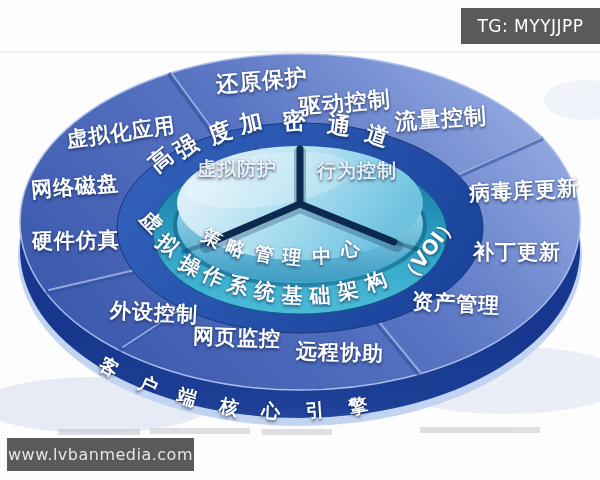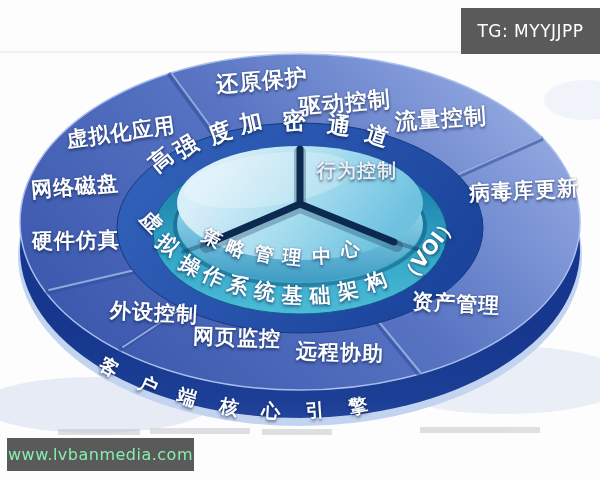--- a/index.html
+++ b/index.html
@@ -23,22 +23,22 @@
     line-height:1;
   }
   .s23{font-size:23px}.s21{font-size:21px}.s22{font-size:22px}
   .s20{font-size:20px}.s19{font-size:19px}
   .soft{color:rgba(255,255,255,.88)}
   .badge{
     position:absolute;background:#5a5a5a;color:#fff;
     display:flex;align-items:center;justify-content:center;
     font-size:17px;letter-spacing:.5px;
   }
-  .badge-tg{left:461px;top:8px;width:139px;height:46px;}
-  .badge-url{left:7px;top:438px;width:187px;height:33px;font-size:16px;color:#86efac;}
+  .badge-tg{left:461px;top:8px;width:139px;height:36px;}
+  .badge-url{left:7px;top:438px;width:187px;height:33px;font-size:16px;color:#e5e5e5;}
 </style>
 </head>
 <body>
 
 <div class="stage">
 
   <svg width="600" height="480" viewBox="0 0 600 480" aria-hidden="true">
     <defs>
       <linearGradient id="outerFace" gradientUnits="userSpaceOnUse" x1="470" y1="70" x2="130" y2="390">
         <stop offset="0" stop-color="#8da4de"></stop>
@@ -121,28 +121,30 @@
     </g>
   </svg>
 
   <div class="badge badge-tg">TG: MYYJJPP</div>
   <div class="badge badge-url">www.lvbanmedia.com</div>
 
   <div class="lbl s22" style="left:262px;top:81px;--r:-5deg">还原保护</div>
   <div class="lbl s22" style="left:345px;top:103px;--r:-5deg">驱动控制</div>
   <div class="lbl s22" style="left:441px;top:119px;--r:-4deg">流量控制</div>
   <div class="lbl s21" style="left:524px;top:191px;--r:-3deg">病毒库更新</div>
+  <div class="lbl s21" style="left:517px;top:252px;--r:0deg">补丁更新</div>
   <div class="lbl s21" style="left:456px;top:304px;--r:3deg">资产管理</div>
   <div class="lbl s21" style="left:340px;top:353px;--r:2deg">远程协助</div>
   <div class="lbl s21" style="left:237px;top:338px;--r:2deg">网页监控</div>
   <div class="lbl s21" style="left:154px;top:313px;--r:3deg">外设控制</div>
   <div class="lbl s21" style="left:76px;top:241px;--r:-1deg">硬件仿真</div>
   <div class="lbl s21" style="left:75px;top:187px;--r:-5deg">网络磁盘</div>
   <div class="lbl s21" style="left:121px;top:133px;--r:-8deg">虚拟化应用</div>
 
+  <div class="lbl s19 soft" style="left:237px;top:168px">虚拟防护</div>
   <div class="lbl s19 soft" style="left:357px;top:170px">行为控制</div>
 
   <span class="ac s23" style="left:161px;top:160px;--r:-40deg">高</span>
   <span class="ac s23" style="left:186px;top:147px;--r:-30deg">强</span>
   <span class="ac s23" style="left:220px;top:133px;--r:-21deg">度</span>
   <span class="ac s23" style="left:251px;top:123px;--r:-12deg">加</span>
   <span class="ac s23" style="left:294px;top:121px;--r:-2deg">密</span>
   <span class="ac s23" style="left:339px;top:126px;--r:8deg">通</span>
   <span class="ac s23" style="left:377px;top:136px;--r:18deg">道</span>
 

